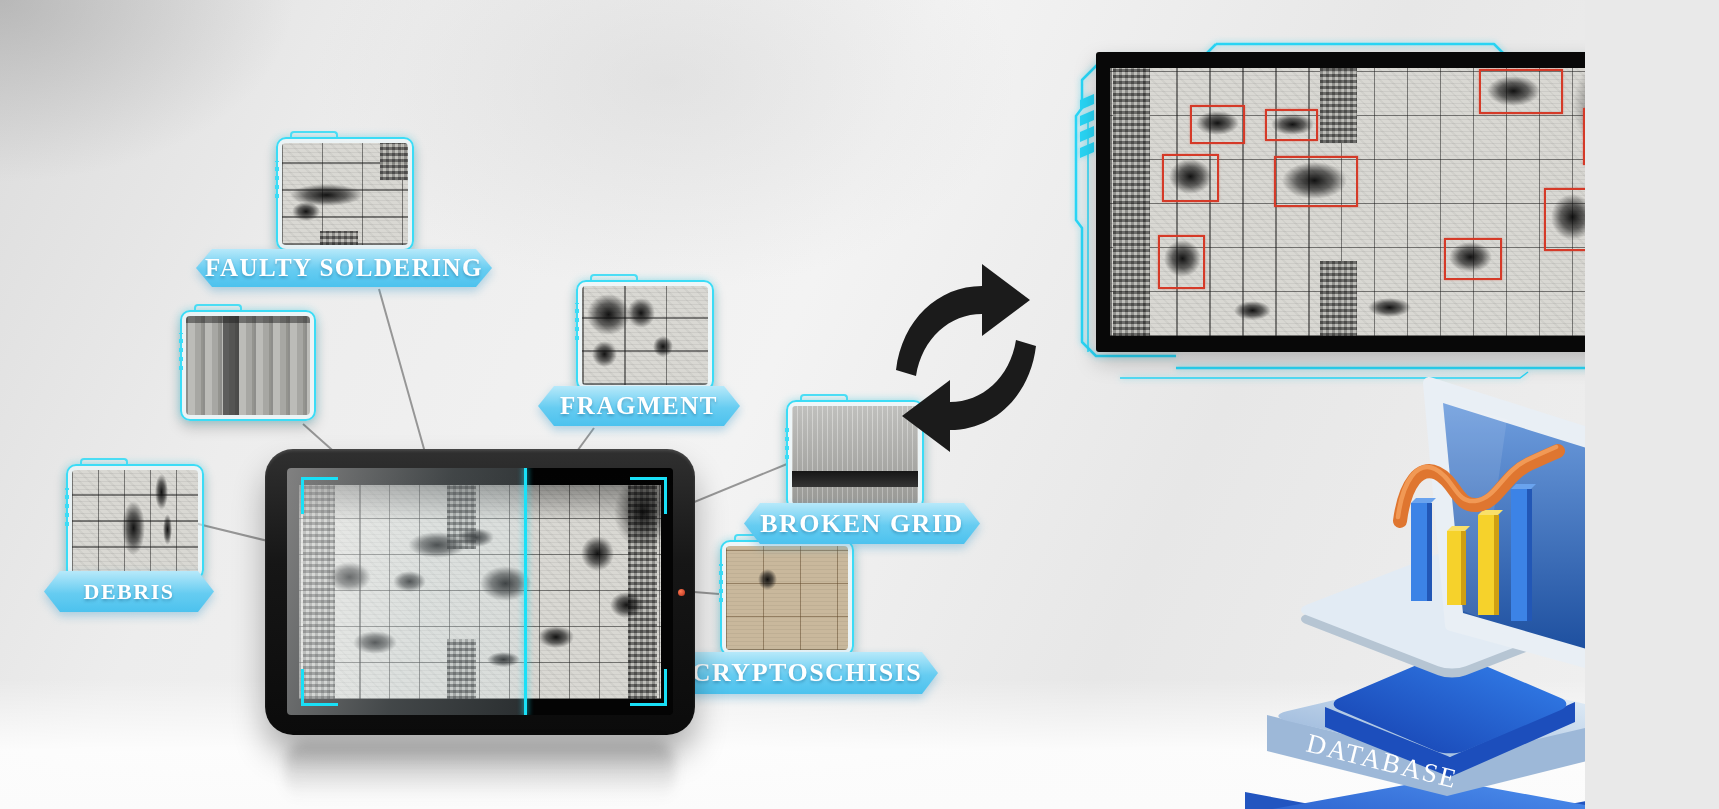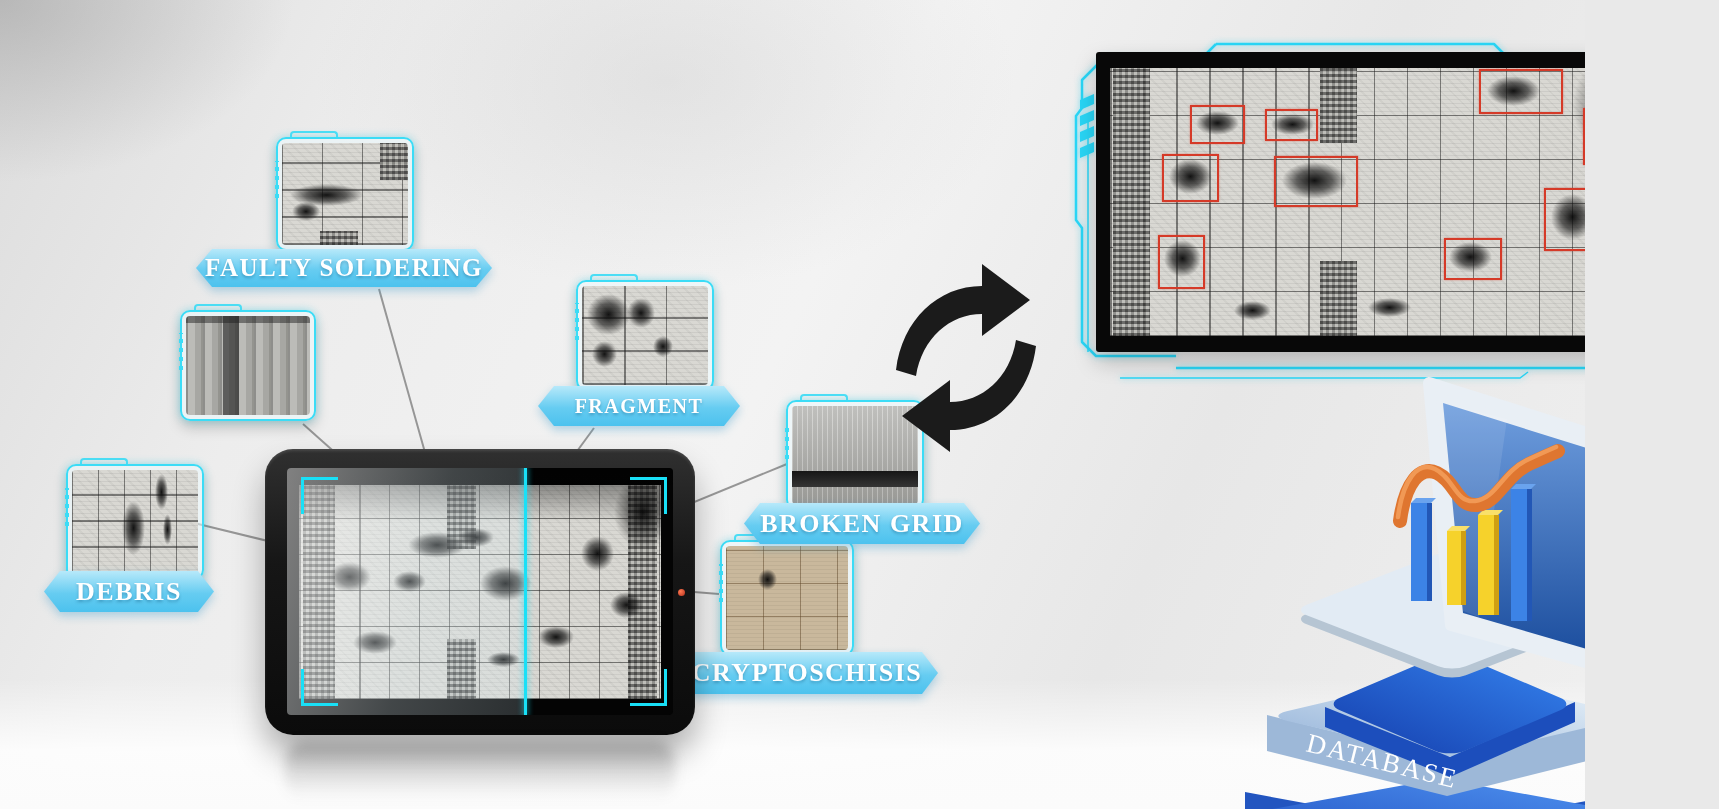--- a/index.html
+++ b/index.html
@@ -168,24 +168,24 @@
     <div class="inner">
         <div class="fill"></div>
       <div class="smudge" style="left:26%;top:22%;width:16%;height:20%;"></div>
     </div>
   </div>
 
   <div class="banner-wrap" style="left:196px;top:249px;width:296px;height:38px;">
     <div class="banner" style="font-size:25px;">FAULTY SOLDERING</div>
   </div>
   <div class="banner-wrap" style="left:44px;top:571px;width:170px;height:41px;">
-    <div class="banner" style="font-size:26px;">DEBRIS</div>
+    <div class="banner" style="font-size:22px;">DEBRIS</div>
   </div>
   <div class="banner-wrap" style="left:538px;top:386px;width:202px;height:40px;">
-    <div class="banner" style="font-size:20px;">FRAGMENT</div>
+    <div class="banner" style="font-size:25px;">FRAGMENT</div>
   </div>
   <div class="banner-wrap" style="left:744px;top:503px;width:236px;height:41px;">
     <div class="banner" style="font-size:26px;">BROKEN GRID</div>
   </div>
   <div class="banner-wrap" style="left:676px;top:652px;width:262px;height:42px;">
     <div class="banner" style="font-size:26px;">CRYPTOSCHISIS</div>
   </div>
 
   <div class="tablet">
     <div class="tablet-screen">

